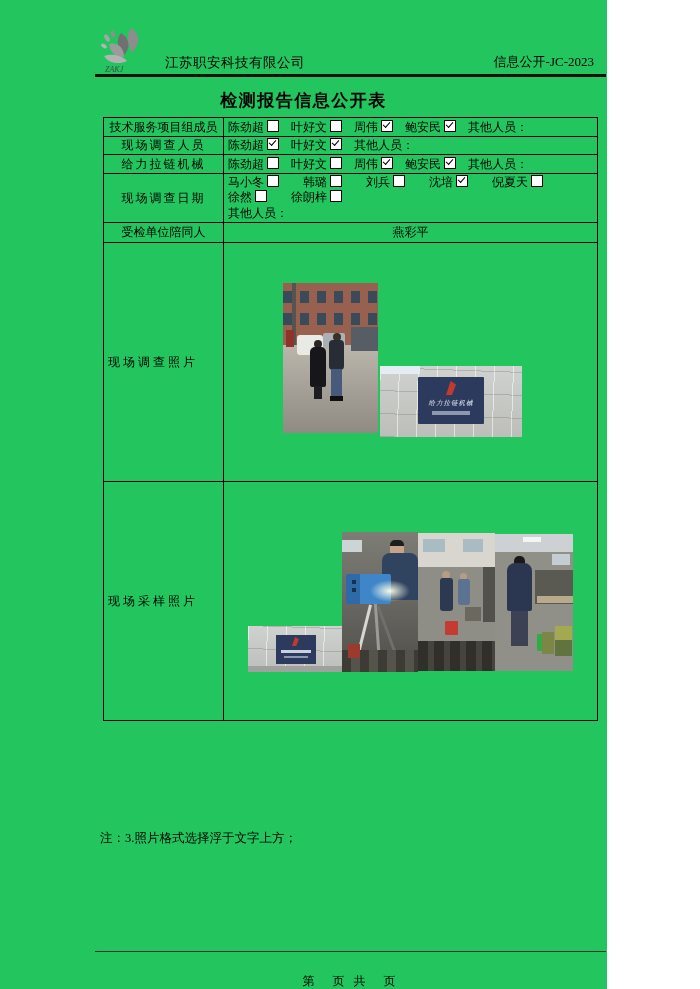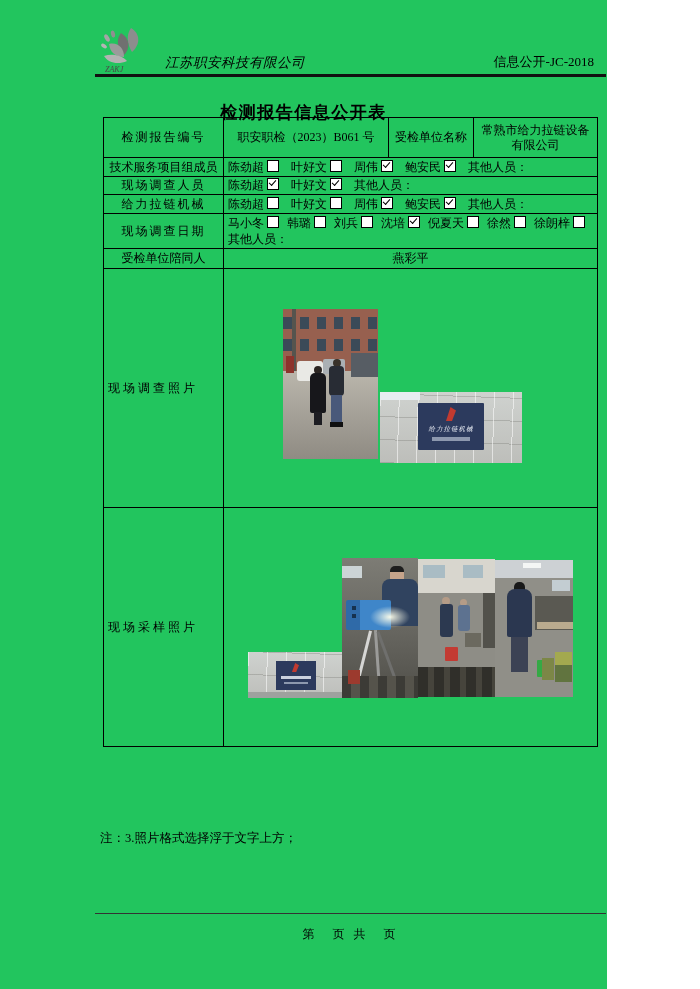--- a/index.html
+++ b/index.html
@@ -1,92 +1,86 @@
 <!DOCTYPE html>
 <html><head>
 <meta charset="utf-8">
 <style>
   html,body{margin:0;padding:0;background:#fff;}
   .page{position:relative;width:607px;height:989px;background:#22c55e;overflow:hidden;
         font-family:"Liberation Serif","DejaVu Serif",serif;color:#000;}
   
   .hdr{position:absolute;left:95px;top:28px;width:511px;height:46px;border-bottom:3px solid #111;}
   .logo{position:absolute;left:2px;top:-2px;}
-  .co-name{position:absolute;left:70px;bottom:2px;font-size:13.5px;letter-spacing:.5px;font-style:italic;}
+  .co-name{position:absolute;left:70px;bottom:2px;font-size:13.5px;letter-spacing:.5px;}
   .doc-code{position:absolute;right:12px;bottom:3px;font-size:13px;}
   
-  .title{position:absolute;top:101px;left:0;width:100%;text-align:center;
+  .title{position:absolute;top:89px;left:0;width:100%;text-align:center;
          font-size:17px;font-weight:bold;letter-spacing:1.5px;}
   
   table.form{position:absolute;left:103px;top:117px;border-collapse:collapse;table-layout:fixed;width:494px;}
   table.form td{border:1px solid #000;font-size:12px;line-height:15px;padding:1px 4px;vertical-align:middle;overflow:hidden;}
   td.lbl{text-align:center;letter-spacing:2px;}
   td.lbl-tight{text-align:center;letter-spacing:0;padding:1px 1px;}
   td.vc{text-align:center;}
   td.chk-cell{padding-left:8px;}
   .cg-item{white-space:nowrap;margin-right:12px;}
-  .dense .cg-item{margin-right:8px;}
+  .dense .cg-item{margin-right:24px;}
   .cb{display:inline-block;width:10px;height:10px;border:1px solid #000;position:relative;
       vertical-align:-1px;margin-left:3px;background:#fff;}
   .cb.on::after{content:"";position:absolute;left:1px;top:1px;width:6px;height:3px;
       border-left:1.6px solid #000;border-bottom:1.6px solid #000;transform:rotate(-48deg);}
   .other-line{margin-top:1px;}
   .two-line span{display:block;text-align:center;}
   td.photo-cell{position:relative;padding:0;}
   td.photo-lbl{letter-spacing:3px;}
   
   .ph{position:absolute;overflow:hidden;}
   .ph i{display:block;position:absolute;}
   .wall-grid{background-image:
      repeating-linear-gradient(92deg,rgba(255,255,255,.55) 0 1px,rgba(0,0,0,0) 1px 19px),
      repeating-linear-gradient(2deg,rgba(120,120,115,.35) 0 1px,rgba(0,0,0,0) 1px 23px),
      linear-gradient(#cfd2cf,#bdbeba);}
   .sign-cn{position:absolute;left:0;right:0;top:22px;text-align:center;font-size:6.5px;
      color:#e8ecf4;letter-spacing:1px;line-height:7px;filter:blur(.3px);}
   
   .note{position:absolute;left:100px;top:830px;font-size:12.5px;}
-  .footer{position:absolute;left:95px;top:913px;width:511px;border-top:1.5px solid #333;
-          text-align:center;font-size:12px;letter-spacing:3px;padding-top:12px;}
+  .footer{position:absolute;left:95px;top:951px;width:511px;border-top:1.5px solid #333;
+          text-align:center;font-size:12px;letter-spacing:3px;padding-top:21px;}
 </style>
 </head>
 <body>
 
 <div class="page">
 
   <div class="hdr">
     <svg class="logo" width="60" height="48" viewBox="0 0 60 48">
       <path d="M34 2 C43 7 44 18 35 26 C30 18 29 9 34 2 Z" fill="#8d8d8d"></path>
       <path d="M24 7 C33 12 34 23 26 30 C20 22 19 13 24 7 Z" fill="#707070"></path>
       <path d="M12 18 C21 16 27 22 27 31 C18 31 13 26 12 18 Z" fill="#9b9b9b"></path>
       <path d="M7 30 C16 27 26 30 30 35 C21 39 11 37 7 30 Z" fill="#b3b3b3"></path>
       <ellipse cx="10" cy="12" rx="2.2" ry="4" fill="#a5a5a5" transform="rotate(-30 10 12)"></ellipse>
       <ellipse cx="16" cy="8" rx="2" ry="3.6" fill="#8f8f8f" transform="rotate(-12 16 8)"></ellipse>
       <ellipse cx="7" cy="20" rx="1.8" ry="3.2" fill="#b5b5b5" transform="rotate(-55 7 20)"></ellipse>
       <text x="8" y="46" font-size="8" font-style="italic" fill="#4a4a4a">ZAKJ</text>
     </svg>
     <span class="co-name">江苏职安科技有限公司</span>
-    <span class="doc-code">信息公开-JC-2018</span>
+    <span class="doc-code">信息公开-JC-2023</span>
   </div>
 
   <div class="title">检测报告信息公开表</div>
 
   <table class="form">
     <colgroup>
         <col style="width:120px">
         <col style="width:165px">
         <col style="width:85px">
         <col style="width:124px">
       </colgroup>
     <tbody>
-        <tr style="height:40px">
-      <td class="lbl">检测报告编号</td>
-      <td class="vc">职安职检（2023）B061 号</td>
-      <td class="lbl-tight">受检单位名称</td>
-      <td class="vc">常熟市给力拉链设备有限公司</td>
-    </tr>
     <tr style="height:19px">
       <td class="lbl-tight">技术服务项目组成员</td>
       <td class="chk-cell" colspan="3">
         <span class="cgroup"><span class="cg-item"><span>陈劲超</span><span class="cb"></span></span><span class="cg-item"><span>叶好文</span><span class="cb"></span></span><span class="cg-item"><span>周伟</span><span class="cb on"></span></span><span class="cg-item"><span>鲍安民</span><span class="cb on"></span></span></span><span>其他人员：</span>
       </td>
     </tr>
     <tr style="height:18px">
       <td class="lbl">现场调查人员</td>
       <td class="chk-cell" colspan="3">
         <span class="cgroup"><span class="cg-item"><span>陈劲超</span><span class="cb on"></span></span><span class="cg-item"><span>叶好文</span><span class="cb on"></span></span></span><span>其他人员：</span>

